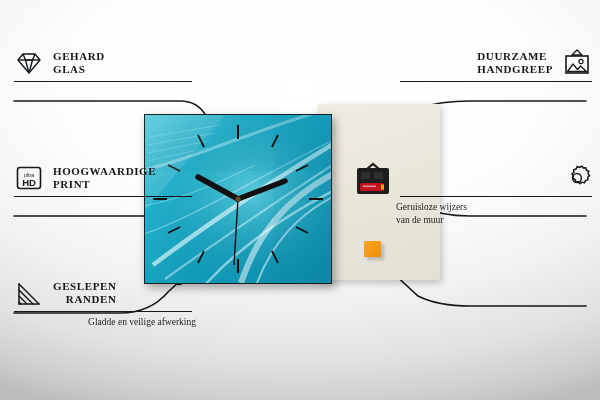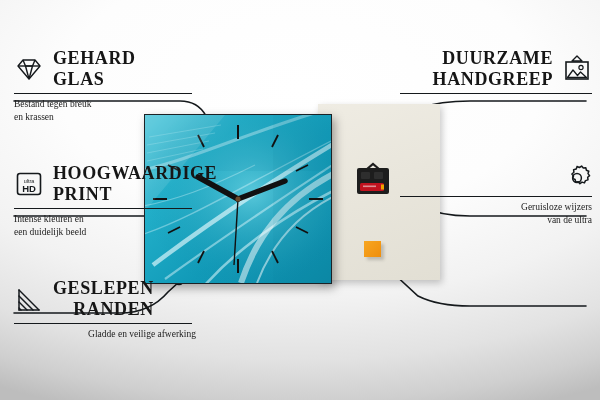--- a/index.html
+++ b/index.html
@@ -11,31 +11,31 @@
   #stage {
     position: relative;
     width: 600px; height: 400px;
     background:
       radial-gradient(ellipse 105% 85% at 50% 22%, #ffffff 0%, #fdfdfd 38%, #f2f2f2 62%, #e2e2e2 80%, #cfcfcf 92%, #bdbdbd 100%);
     overflow: hidden;
   }
   
   .feature { position: absolute; }
   .feature.left  { text-align: left; }
-  .feature.right { text-align: right; }
+  .feature.right { text-align: left; }
 
   .f-head {
     display: flex; align-items: center; gap: 9px;
   }
   .feature.right .f-head { justify-content: flex-end; }
 
   .f-title {
     font-family: "Liberation Serif", serif;
     font-weight: bold;
-    font-size: 18px;
+    font-size: 11px;
     line-height: 1.18;
     letter-spacing: 0.6px;
     color: #161616;
     text-transform: uppercase;
     white-space: pre-line;
   }
   .f-rule {
     height: 0; border-top: 1.3px solid #15191c;
     margin: 3px 0 4px 0;
   }
@@ -229,39 +229,35 @@
               <path d="M9,6 L11.5,12 L15,25"></path>
               <path d="M21,6 L18.5,12 L15,25"></path>
           <path d="M11.5,12 L18.5,12"></path>
         </g>
           </svg>
       </span>
       <span class="f-title">GEHARD
 GLAS</span>
     </div>
     <div class="f-rule"></div>
-    <div class="f-desc">Bestand tegen breuk
-en krassen</div>
   </div>
 
   <div class="feature left" id="feat-print">
     <div class="f-head">
       <span class="ico">
         <svg viewBox="0 0 30 30">
           <rect x="3.5" y="4.5" width="23" height="21" rx="2.5" fill="none" stroke="#15191c" stroke-width="1.6"></rect>
           <text x="15" y="13.5" font-family="Liberation Sans, sans-serif" font-size="5.4" fill="#15191c" text-anchor="middle">ultra</text>
           <text x="15" y="22.5" font-family="Liberation Sans, sans-serif" font-weight="bold" font-size="9.5" fill="#15191c" text-anchor="middle">HD</text>
         </svg>
       </span>
       <span class="f-title">HOOGWAARDIGE
 PRINT</span>
     </div>
     <div class="f-rule"></div>
-    <div class="f-desc">Intense kleuren en
-een duidelijk beeld</div>
   </div>
 
   <div class="feature left" id="feat-randen">
     <div class="f-head">
       <span class="ico">
         <svg viewBox="0 0 30 30">
             <g stroke="#15191c" stroke-width="1.5" stroke-linecap="round">
           <line x1="5" y1="6" x2="25" y2="26"></line>
           <line x1="5" y1="12" x2="19" y2="26"></line>
           <line x1="5" y1="18" x2="13" y2="26"></line>
@@ -298,17 +294,17 @@
     <div class="f-head">
       <span class="ico">
         <svg viewBox="0 0 30 30">
           <path d="M15,3.5 l2.4,1.0 2.2,-1.4 1.7,2.0 2.5,-0.4 0.6,2.5 2.4,1.0 -0.8,2.4 1.6,2.0 -1.9,1.7 0.3,2.6 -2.5,0.7 -1.1,2.3 -2.4,-0.8 -2.1,1.6 -1.6,-2.0 -2.6,0.3 -0.6,-2.5 -2.4,-1.1 0.8,-2.4 -1.6,-2.0 2.0,-1.7 -0.3,-2.6 2.5,-0.6 1.0,-2.4 Z" fill="none" stroke="#15191c" stroke-width="1.5" stroke-linejoin="round"></path>
           <circle cx="15" cy="15" r="4.4" fill="none" stroke="#15191c" stroke-width="1.5"></circle>
         </svg>
       </span>
     </div>
     <div class="f-rule"></div>
     <div class="f-desc">Geruisloze wijzers
-van de ultra</div>
+van de muur</div>
   </div>
 
 
 </div>
 
 </body></html>

